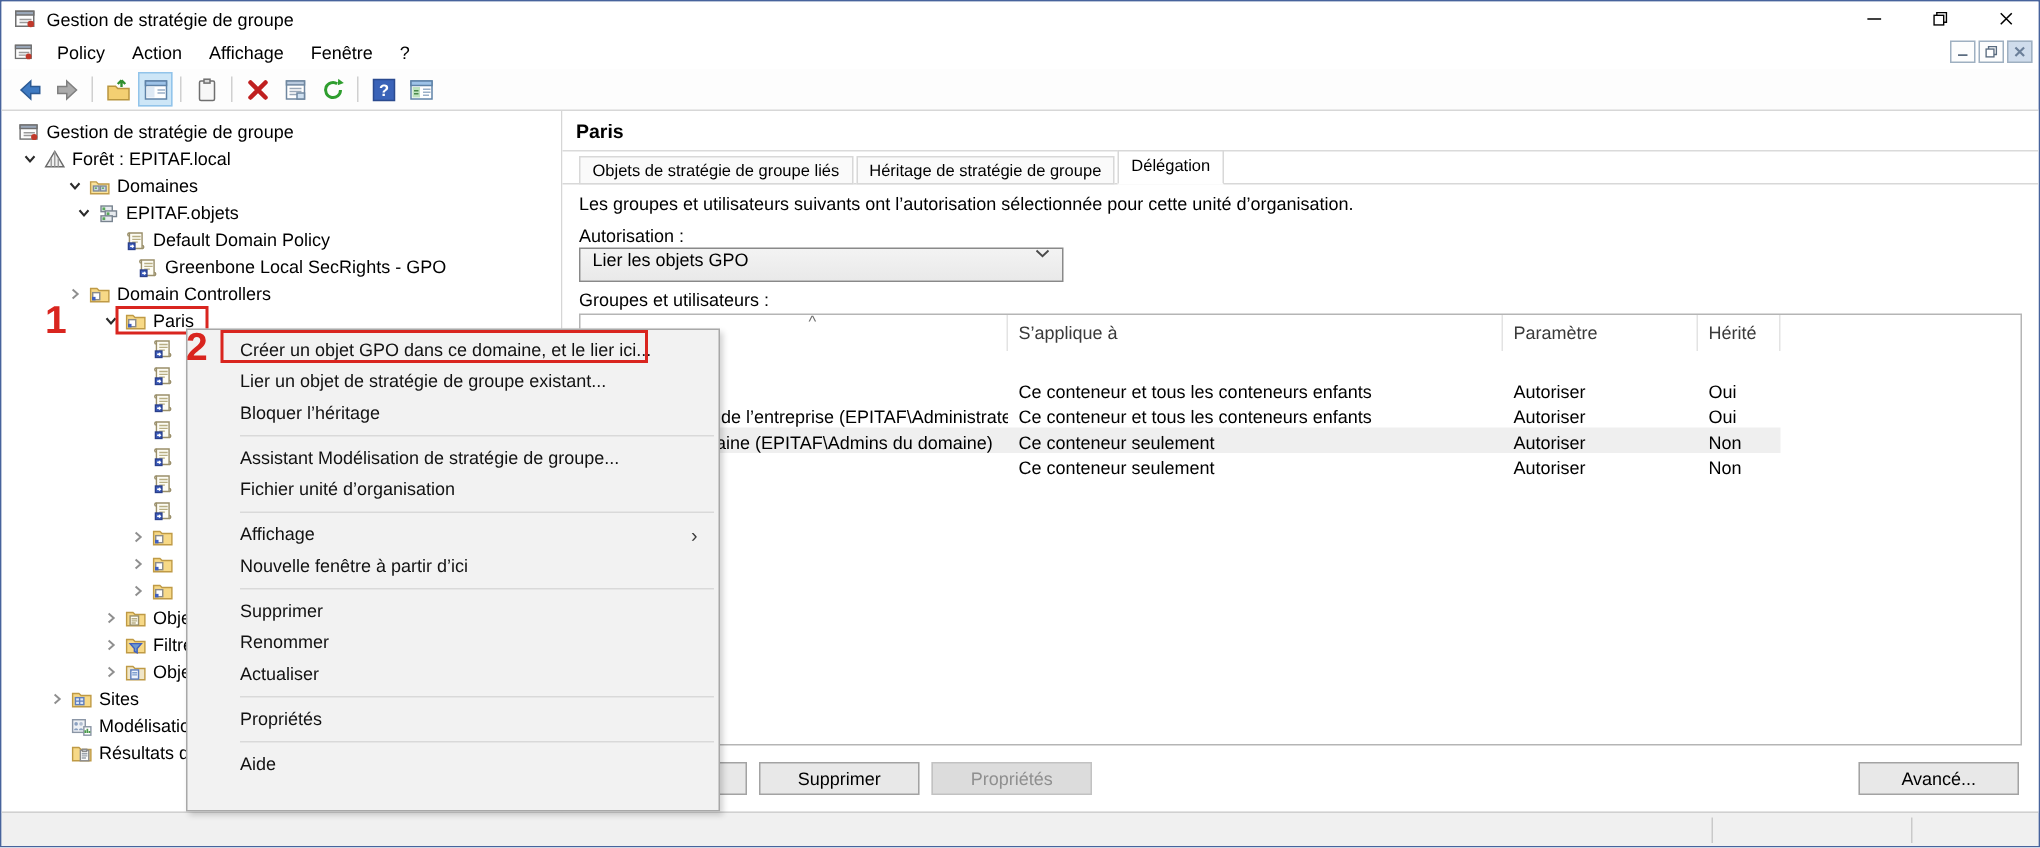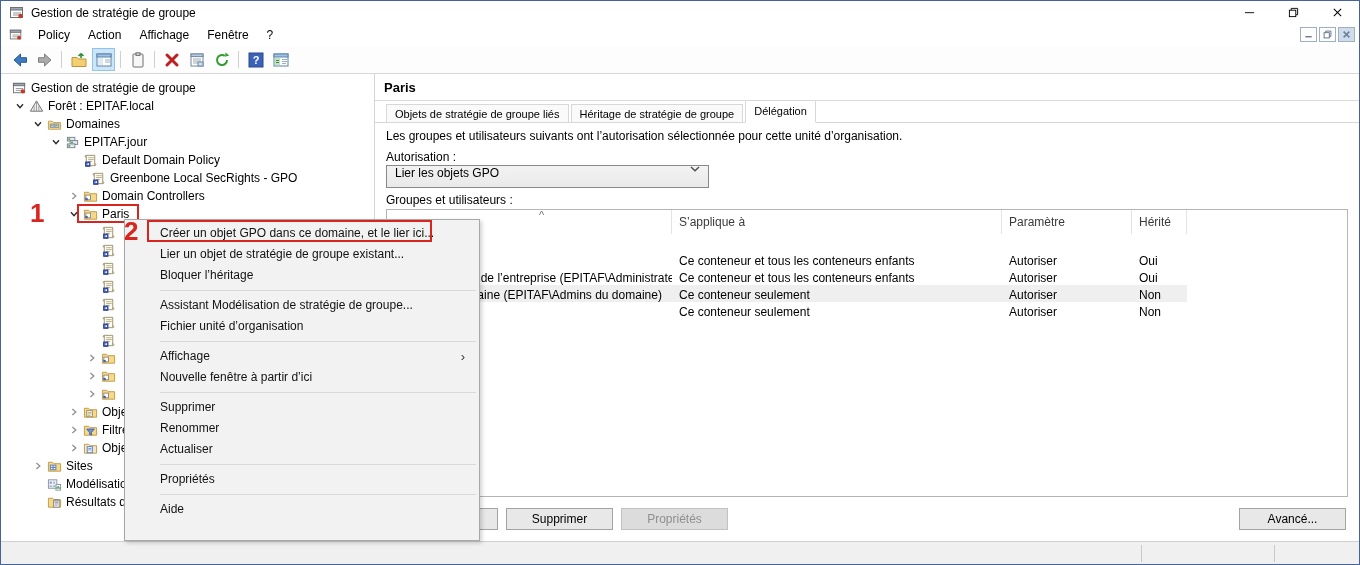--- a/index.html
+++ b/index.html
@@ -264,21 +264,21 @@
           </svg>
         </span>
         <span class="ticon">
           <svg viewBox="0 0 16 16">
             <path d="M8 2 L14.5 13 H1.5 Z" fill="#f0f0f0" stroke="#6a6a6a"></path>
             <path d="M8 2 L8 13 M5.5 7 L5.5 13 M10.5 7 L10.5 13" stroke="#9a9a9a" fill="none"></path>
           </svg>
         </span>
         <span class="tlabel">Forêt : EPITAF.local</span>
       </div>
-      <div class="tree-row" style="padding-left: 28px;">
+      <div class="tree-row" style="padding-left: 28px; margin-left: 12px;">
         <span class="chev">
           <svg viewBox="0 0 10 10">
             <path d="M2 3.2 L5 6.6 L8 3.2" fill="none" stroke="#2b2b2b" stroke-width="1.4"></path>
           </svg>
         </span>
         <span class="ticon">
           <svg viewBox="0 0 16 16">
             <path d="M1.5 4.5 h4 l1.5 1.5 h7.5 v7 h-13 Z" fill="#fbe39a" stroke="#c09c4a"></path>
             <rect x="3.5" y="7.5" width="4" height="3.5" fill="#cfd8e4" stroke="#7d8a9a"></rect>
             <rect x="8.5" y="7.5" width="4" height="3.5" fill="#cfd8e4" stroke="#7d8a9a"></rect>
@@ -297,21 +297,21 @@
         <span class="ticon">
           <svg viewBox="0 0 16 16">
             <rect x="2.5" y="2.5" width="8" height="4" fill="#e7ebef" stroke="#78838f"></rect>
             <rect x="3.5" y="3.5" width="2" height="2" fill="#58a758"></rect>
             <rect x="5.5" y="6" width="8" height="4" fill="#e7ebef" stroke="#78838f"></rect>
             <rect x="6.5" y="7" width="2" height="2" fill="#58a758"></rect>
             <rect x="2.5" y="9.5" width="8" height="4" fill="#e7ebef" stroke="#78838f"></rect>
             <rect x="3.5" y="10.5" width="2" height="2" fill="#58a758"></rect>
           </svg>
         </span>
-        <span class="tlabel">EPITAF.jour</span>
+        <span class="tlabel">EPITAF.objets</span>
       </div>
       <div class="tree-row" style="padding-left: 64px;">
         <span class="chev"></span>
         <span class="ticon">
           <svg viewBox="0 0 16 16">
             <path d="M3.5 2.5 h9 v11 h-9 Z" fill="#fdfcf4" stroke="#9a8f6a"></path>
             <path d="M3.5 2.5c-1.6 0-1.6 2.2 0 2.2 M12.5 13.5c1.6 0 1.6-2.2 0-2.2" stroke="#9a8f6a" fill="none"></path>
             <path d="M5.5 5h6M5.5 7h6M5.5 9h4" stroke="#b8ae84"></path>
             <rect x="2.8" y="9.6" width="4.6" height="4.6" fill="#3f5fbf" stroke="#2a3f8a"></rect>
             <path d="M4 11.9h2.2M5.3 11l1 .9-1 .9" stroke="#fff" fill="none"></path>
@@ -325,21 +325,21 @@
           <svg viewBox="0 0 16 16">
             <path d="M3.5 2.5 h9 v11 h-9 Z" fill="#fdfcf4" stroke="#9a8f6a"></path>
             <path d="M3.5 2.5c-1.6 0-1.6 2.2 0 2.2 M12.5 13.5c1.6 0 1.6-2.2 0-2.2" stroke="#9a8f6a" fill="none"></path>
             <path d="M5.5 5h6M5.5 7h6M5.5 9h4" stroke="#b8ae84"></path>
             <rect x="2.8" y="9.6" width="4.6" height="4.6" fill="#3f5fbf" stroke="#2a3f8a"></rect>
             <path d="M4 11.9h2.2M5.3 11l1 .9-1 .9" stroke="#fff" fill="none"></path>
           </svg>
         </span>
         <span class="tlabel">Greenbone Local SecRights - GPO</span>
       </div>
-      <div class="tree-row" style="padding-left: 64px;">
+      <div class="tree-row" style="padding-left: 40px;">
         <span class="chev">
           <svg viewBox="0 0 10 10">
             <path d="M3.4 2 L6.8 5 L3.4 8" fill="none" stroke="#8f8f8f" stroke-width="1.3"></path>
           </svg>
         </span>
         <span class="ticon">
           <svg viewBox="0 0 16 16">
             <path d="M1.5 3.5 h4.5 l1.5 1.5 h7 v8 h-13 Z" fill="#f7d987" stroke="#bf9a45"></path>
             <rect x="3" y="6.5" width="5" height="5" fill="#fff" stroke="#8a8a8a"></rect>
             <rect x="2.5" y="9.5" width="2.5" height="2.5" fill="#3f5fbf"></rect>

